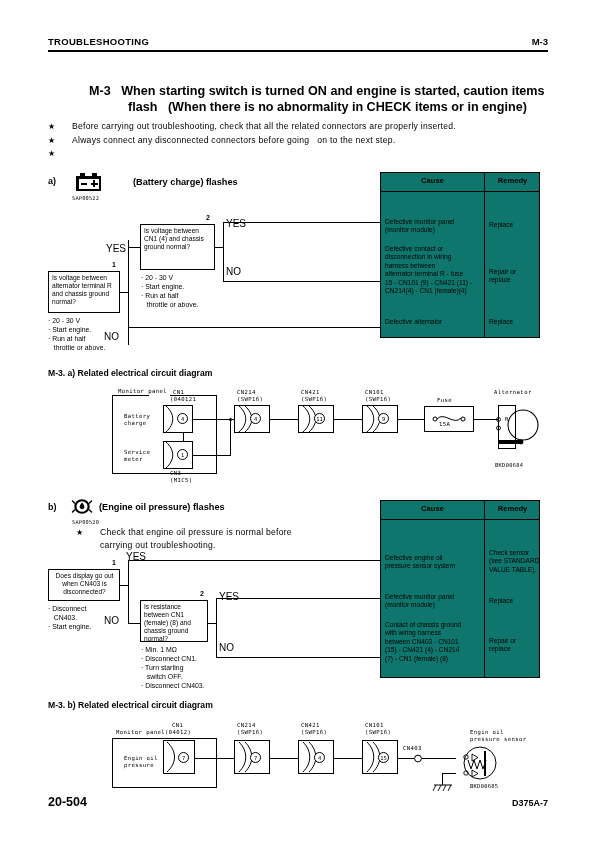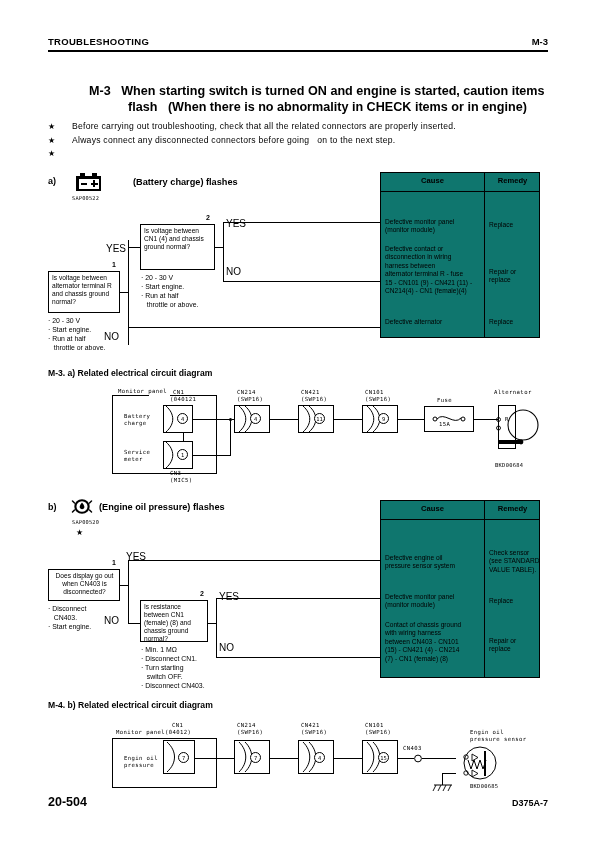--- a/index.html
+++ b/index.html
@@ -278,20 +278,22 @@
       </g>
       <ellipse cx="12" cy="8.5" rx="6.6" ry="6.3" fill="none" stroke="#000" stroke-width="2.1"></ellipse>
       <path d="M12 4.4 C9.4 7.2, 9.1 9.2, 10.4 10.6 C11.3 11.6, 12.9 11.6, 13.8 10.6 C15 9.2, 14.6 7.2, 12 4.4 Z" fill="#000"></path>
     </svg>
   </div>
   <div class="sapcode" style="left:72px;top:519px;">SAP00520</div>
   <div class="sec-txt" style="left:99px;top:502px;">(Engine oil pressure) flashes</div>
 
   <div class="nrow" style="position:absolute;left:76px;top:526px;width:300px;height:24px;">
     <span class="star">★</span>
+    <span class="ntx" style="font-size:8.6px;line-height:12.5px;">Check that engine oil pressure is normal before
+carrying out troubleshooting.</span>
   </div>
 
   <div>
     <div class="fbox" style="left:48px;top:569px;width:72px;height:32px;">
       <div class="bt" style="text-align:center;">Does display go out when CN403 is disconnected?</div>
     </div>
     <div class="fnum" style="left:112px;top:559px;">1</div>
     <div class="fnote" style="left:48px;top:604px;">· Disconnect
    CN403.
 · Start engine.</div>
@@ -339,21 +341,21 @@
 
     <div class="cz" style="left:4px;top:120px;width:100px;">Contact of chassis ground
 with wiring harness
 between CN403 - CN101
 (15) - CN421 (4) - CN214
 (7) - CN1 (female) (8)</div>
     <div class="cz" style="left:108px;top:136px;width:52px;">Repair or
 replace</div>
   </div>
 
-  <div class="cdtitle" style="top:700px;">M-4. b) Related electrical circuit diagram</div>
+  <div class="cdtitle" style="top:700px;">M-3. b) Related electrical circuit diagram</div>
   <div>
     <div class="crect" style="left:112px;top:738px;width:105px;height:50px;"></div>
     <div class="ctxt" style="left:116px;top:729px;">Monitor panel</div>
     <div class="ctxt" style="left:124px;top:755px;">Engin oil
 pressure</div>
 
     <div class="ctxt" style="left:172px;top:722px;">CN1</div>
     <div class="ctxt" style="left:165px;top:729px;">(04012)</div>
     <div class="crect" style="left:163px;top:740px;width:32px;height:34px;"></div>
     <svg style="position:absolute;left:163px;top:740px;" width="32" height="34">

